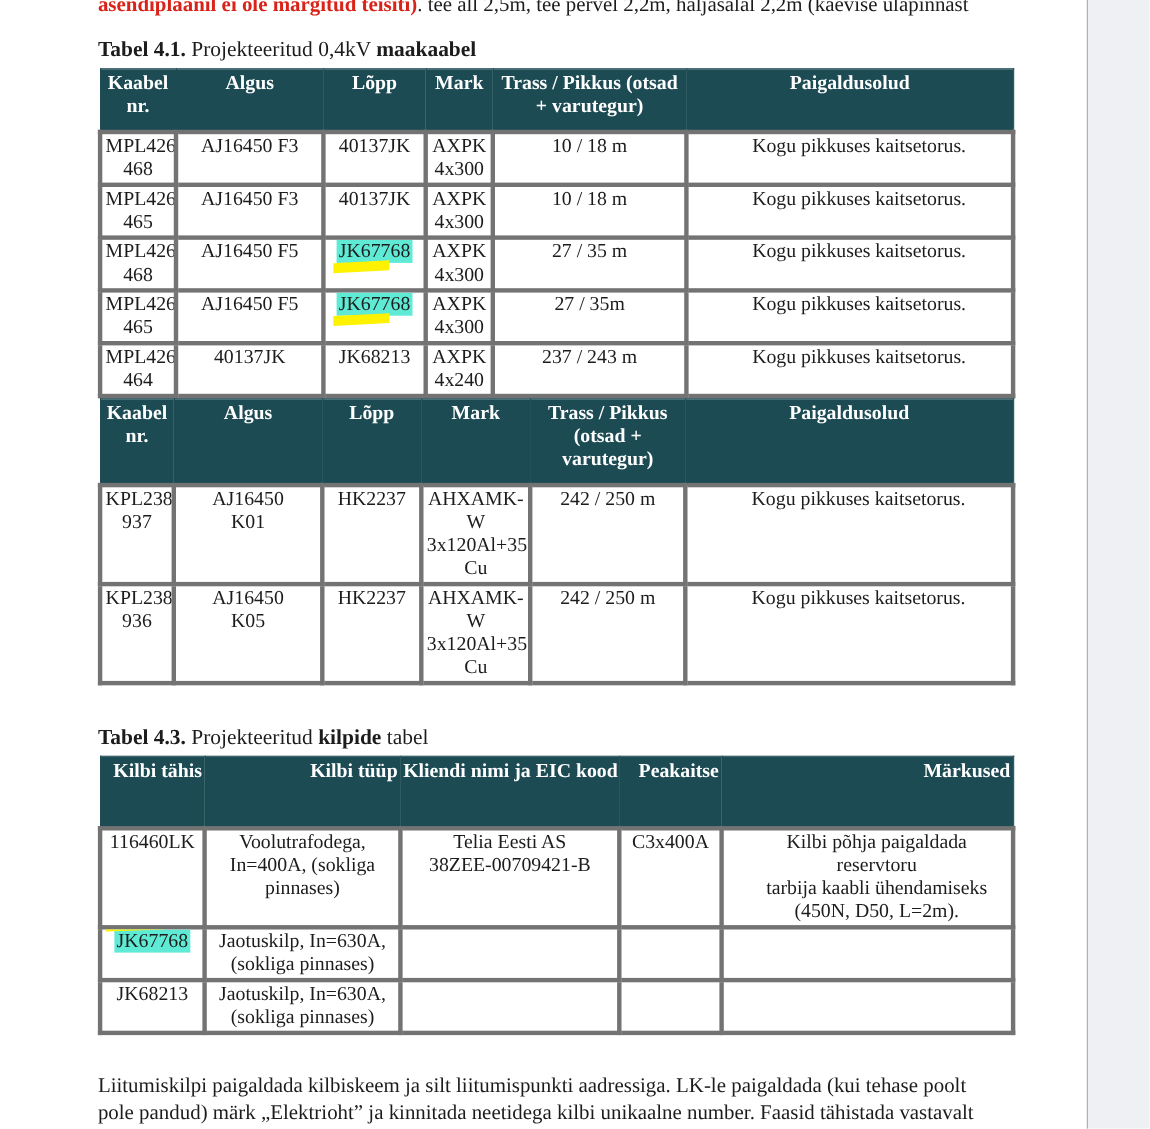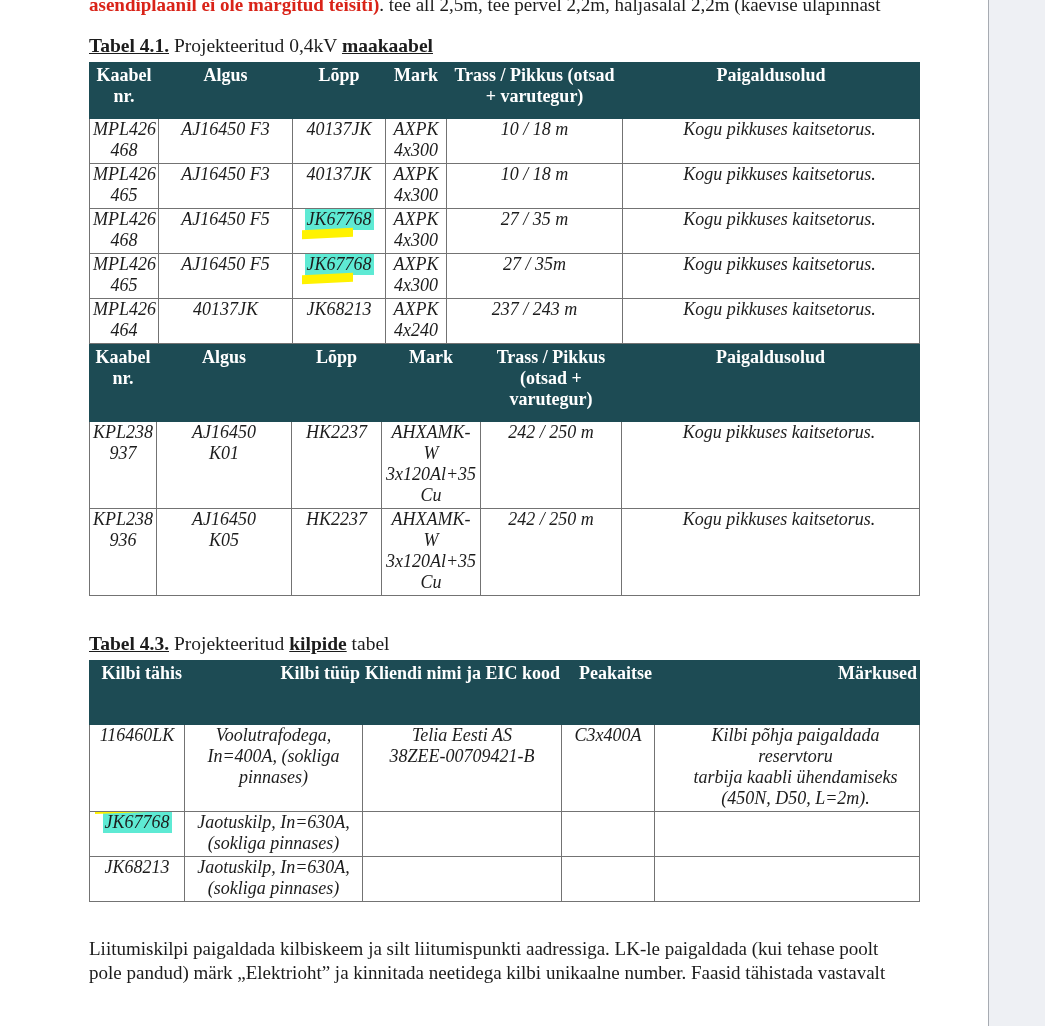--- a/index.html
+++ b/index.html
@@ -15,31 +15,31 @@
   }
   .content { padding-left:89px; width:860px; }
 
   .intro { margin:-7px 0 0 0; font-size:19px; line-height:24px; width:856px; }
   .red-bold { color:#d92318; font-weight:bold; }
 
   .tcap { margin:0; font-size:19.5px; line-height:24px; }
   .cap-t41 { margin-top:17px; margin-bottom:4px; }
   .cap-t42 { margin-top:28px; margin-bottom:9px; }
   .cap-t43 { margin-top:36px; margin-bottom:4px; }
-  .tcap b { font-weight:bold;text-decoration:underline; }
+  .tcap b { font-weight:bold; }
 
   table { border-collapse:collapse; width:830px; table-layout:fixed; font-size:18px; line-height:21px; }
   th {
     background:#1d4b54; color:#ffffff; font-weight:bold; text-align:center;
     vertical-align:top; padding:2px 2px 11px; border:1px solid #1d4b54;
     white-space:pre; overflow:visible;
   }
   td {
-    border:1px solid #737373; vertical-align:top; text-align:center;
-    padding:0px 3px 2px; white-space:pre-line; overflow:hidden;font-style:italic;
+    border:4px solid #737373; vertical-align:top; text-align:center;
+    padding:0px 3px 2px; white-space:pre-line; overflow:hidden;
   }
   #t41 td:last-child, #t42 td:last-child, #t43 td:last-child { text-align:center; padding-left:20px; }
   #t43 thead th { height:50px;text-align:right; }
 
   
   .hl { position:relative; display:inline-block; background:#5eead4; padding:0 2px; }
   .hl-b::after {
     content:""; position:absolute; left:-3px; right:30%; bottom:-8px; height:9px;
     background:#fff200; transform:skewY(-3deg);
   }

